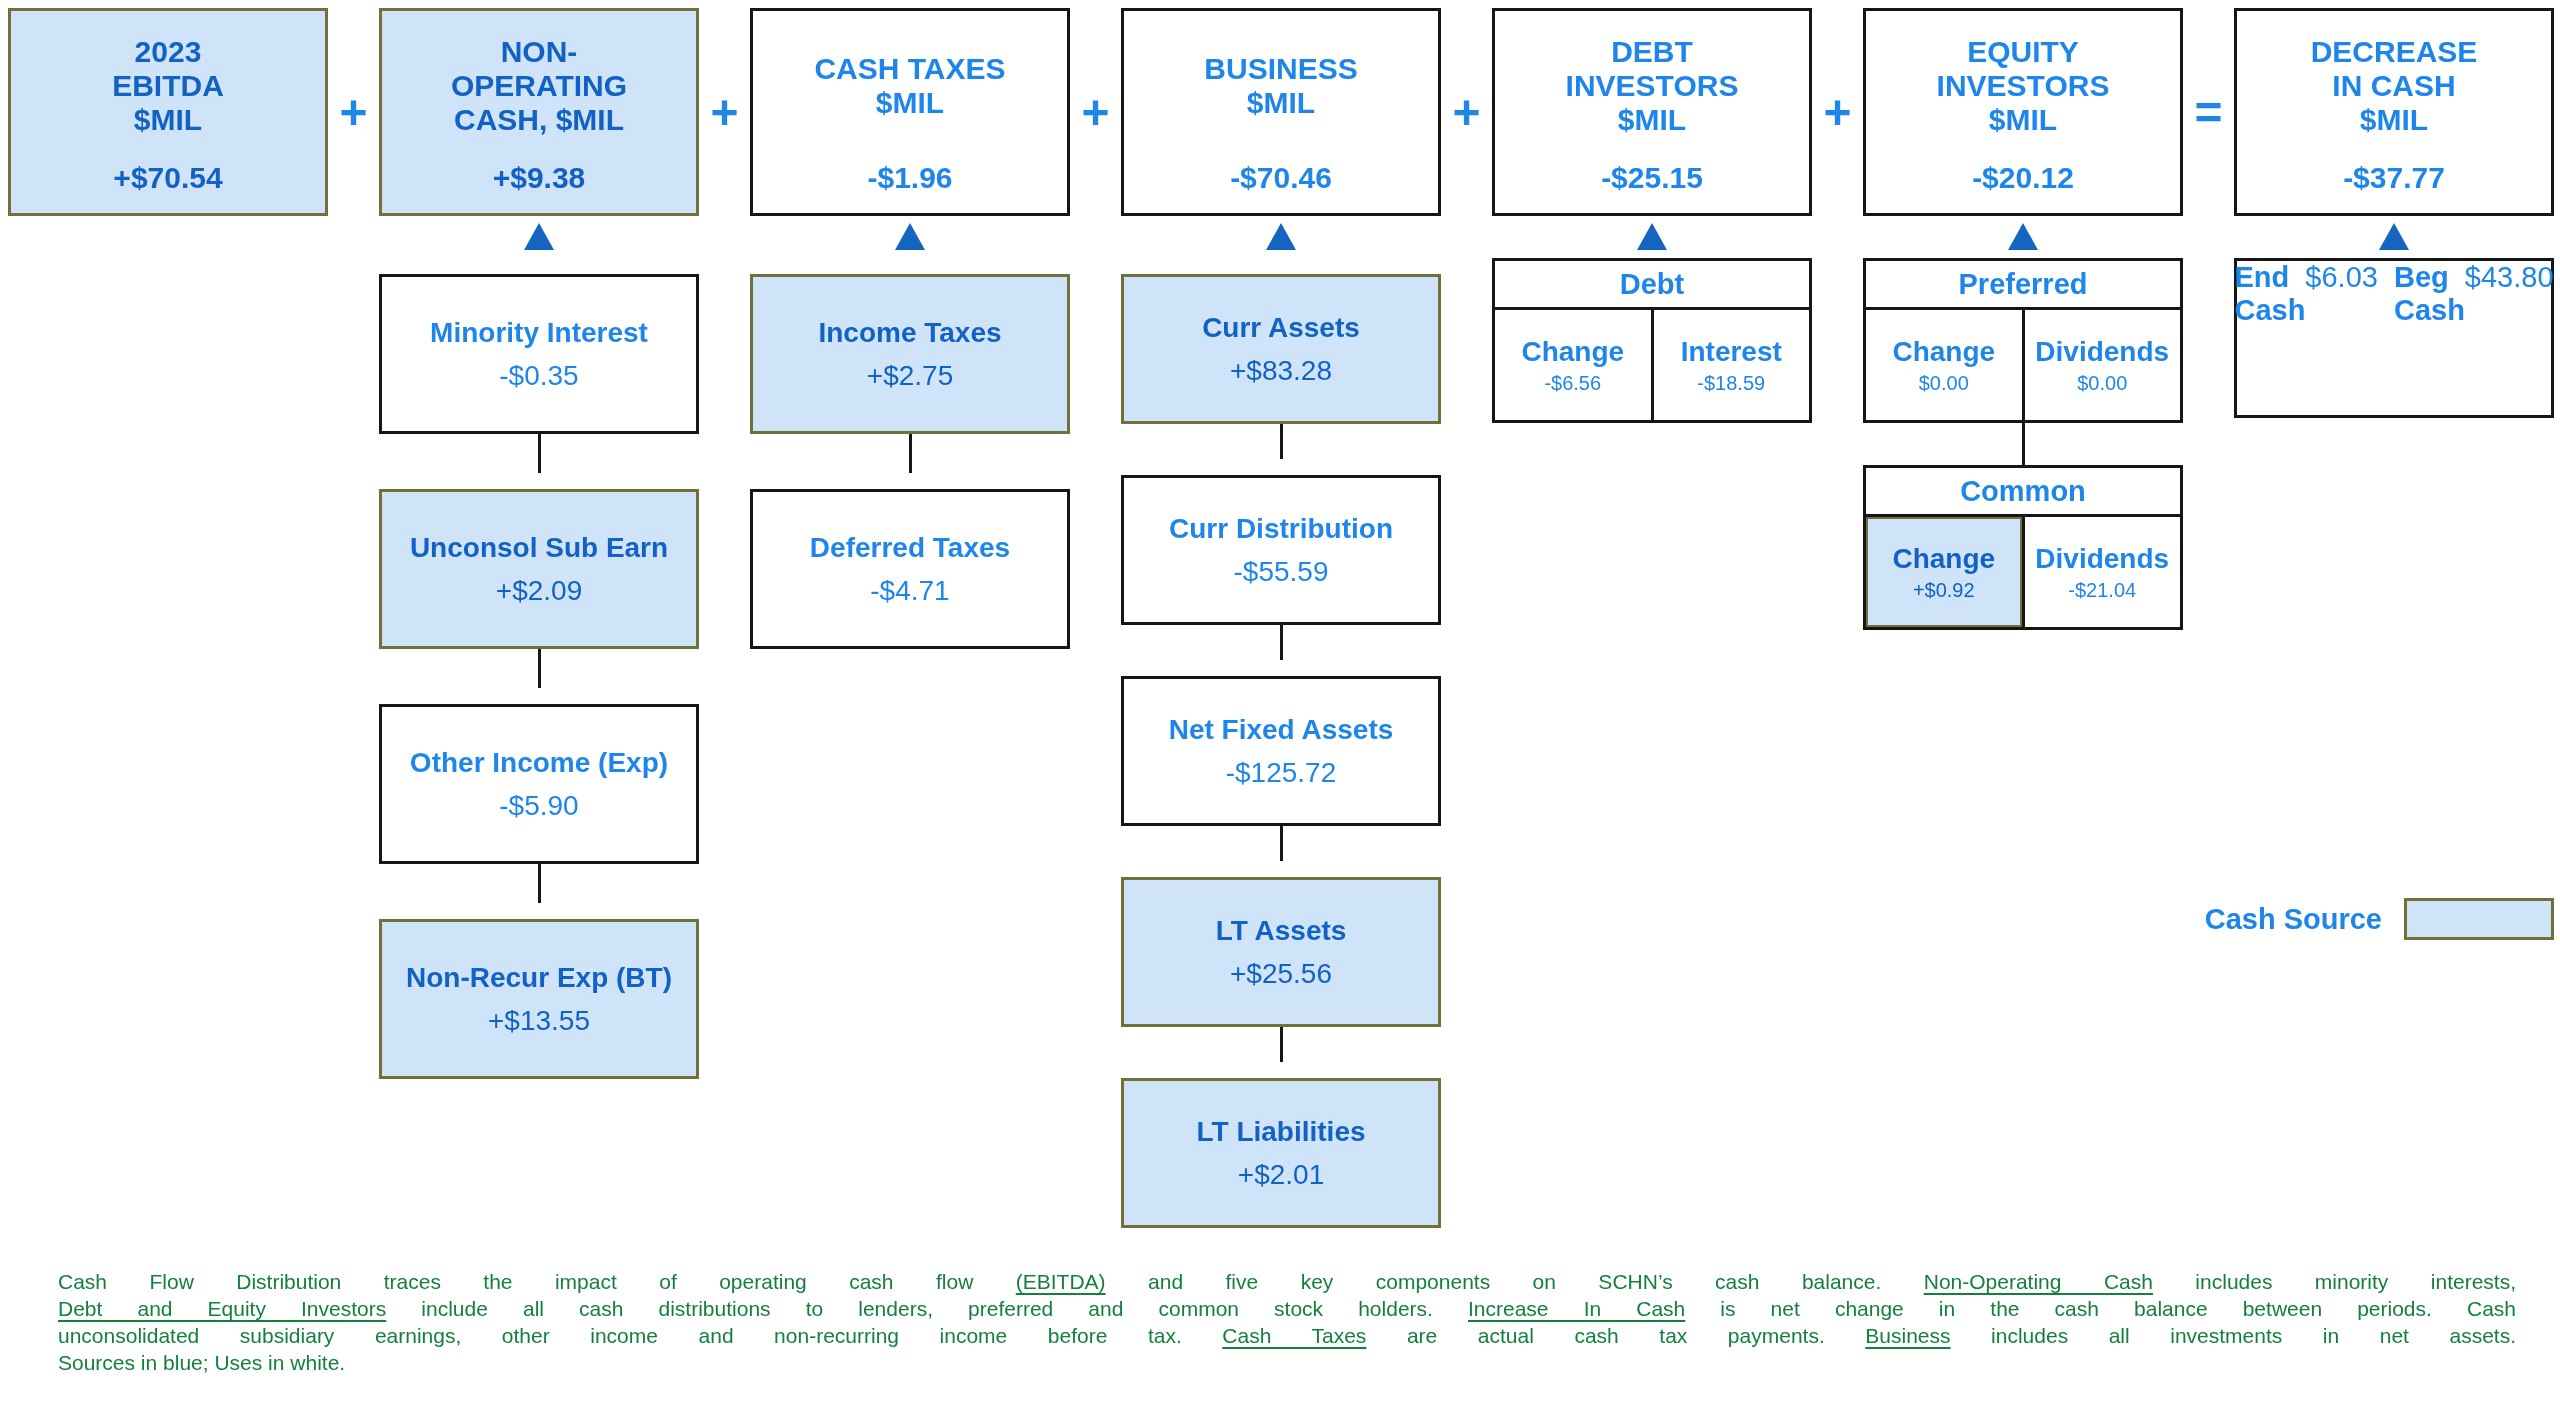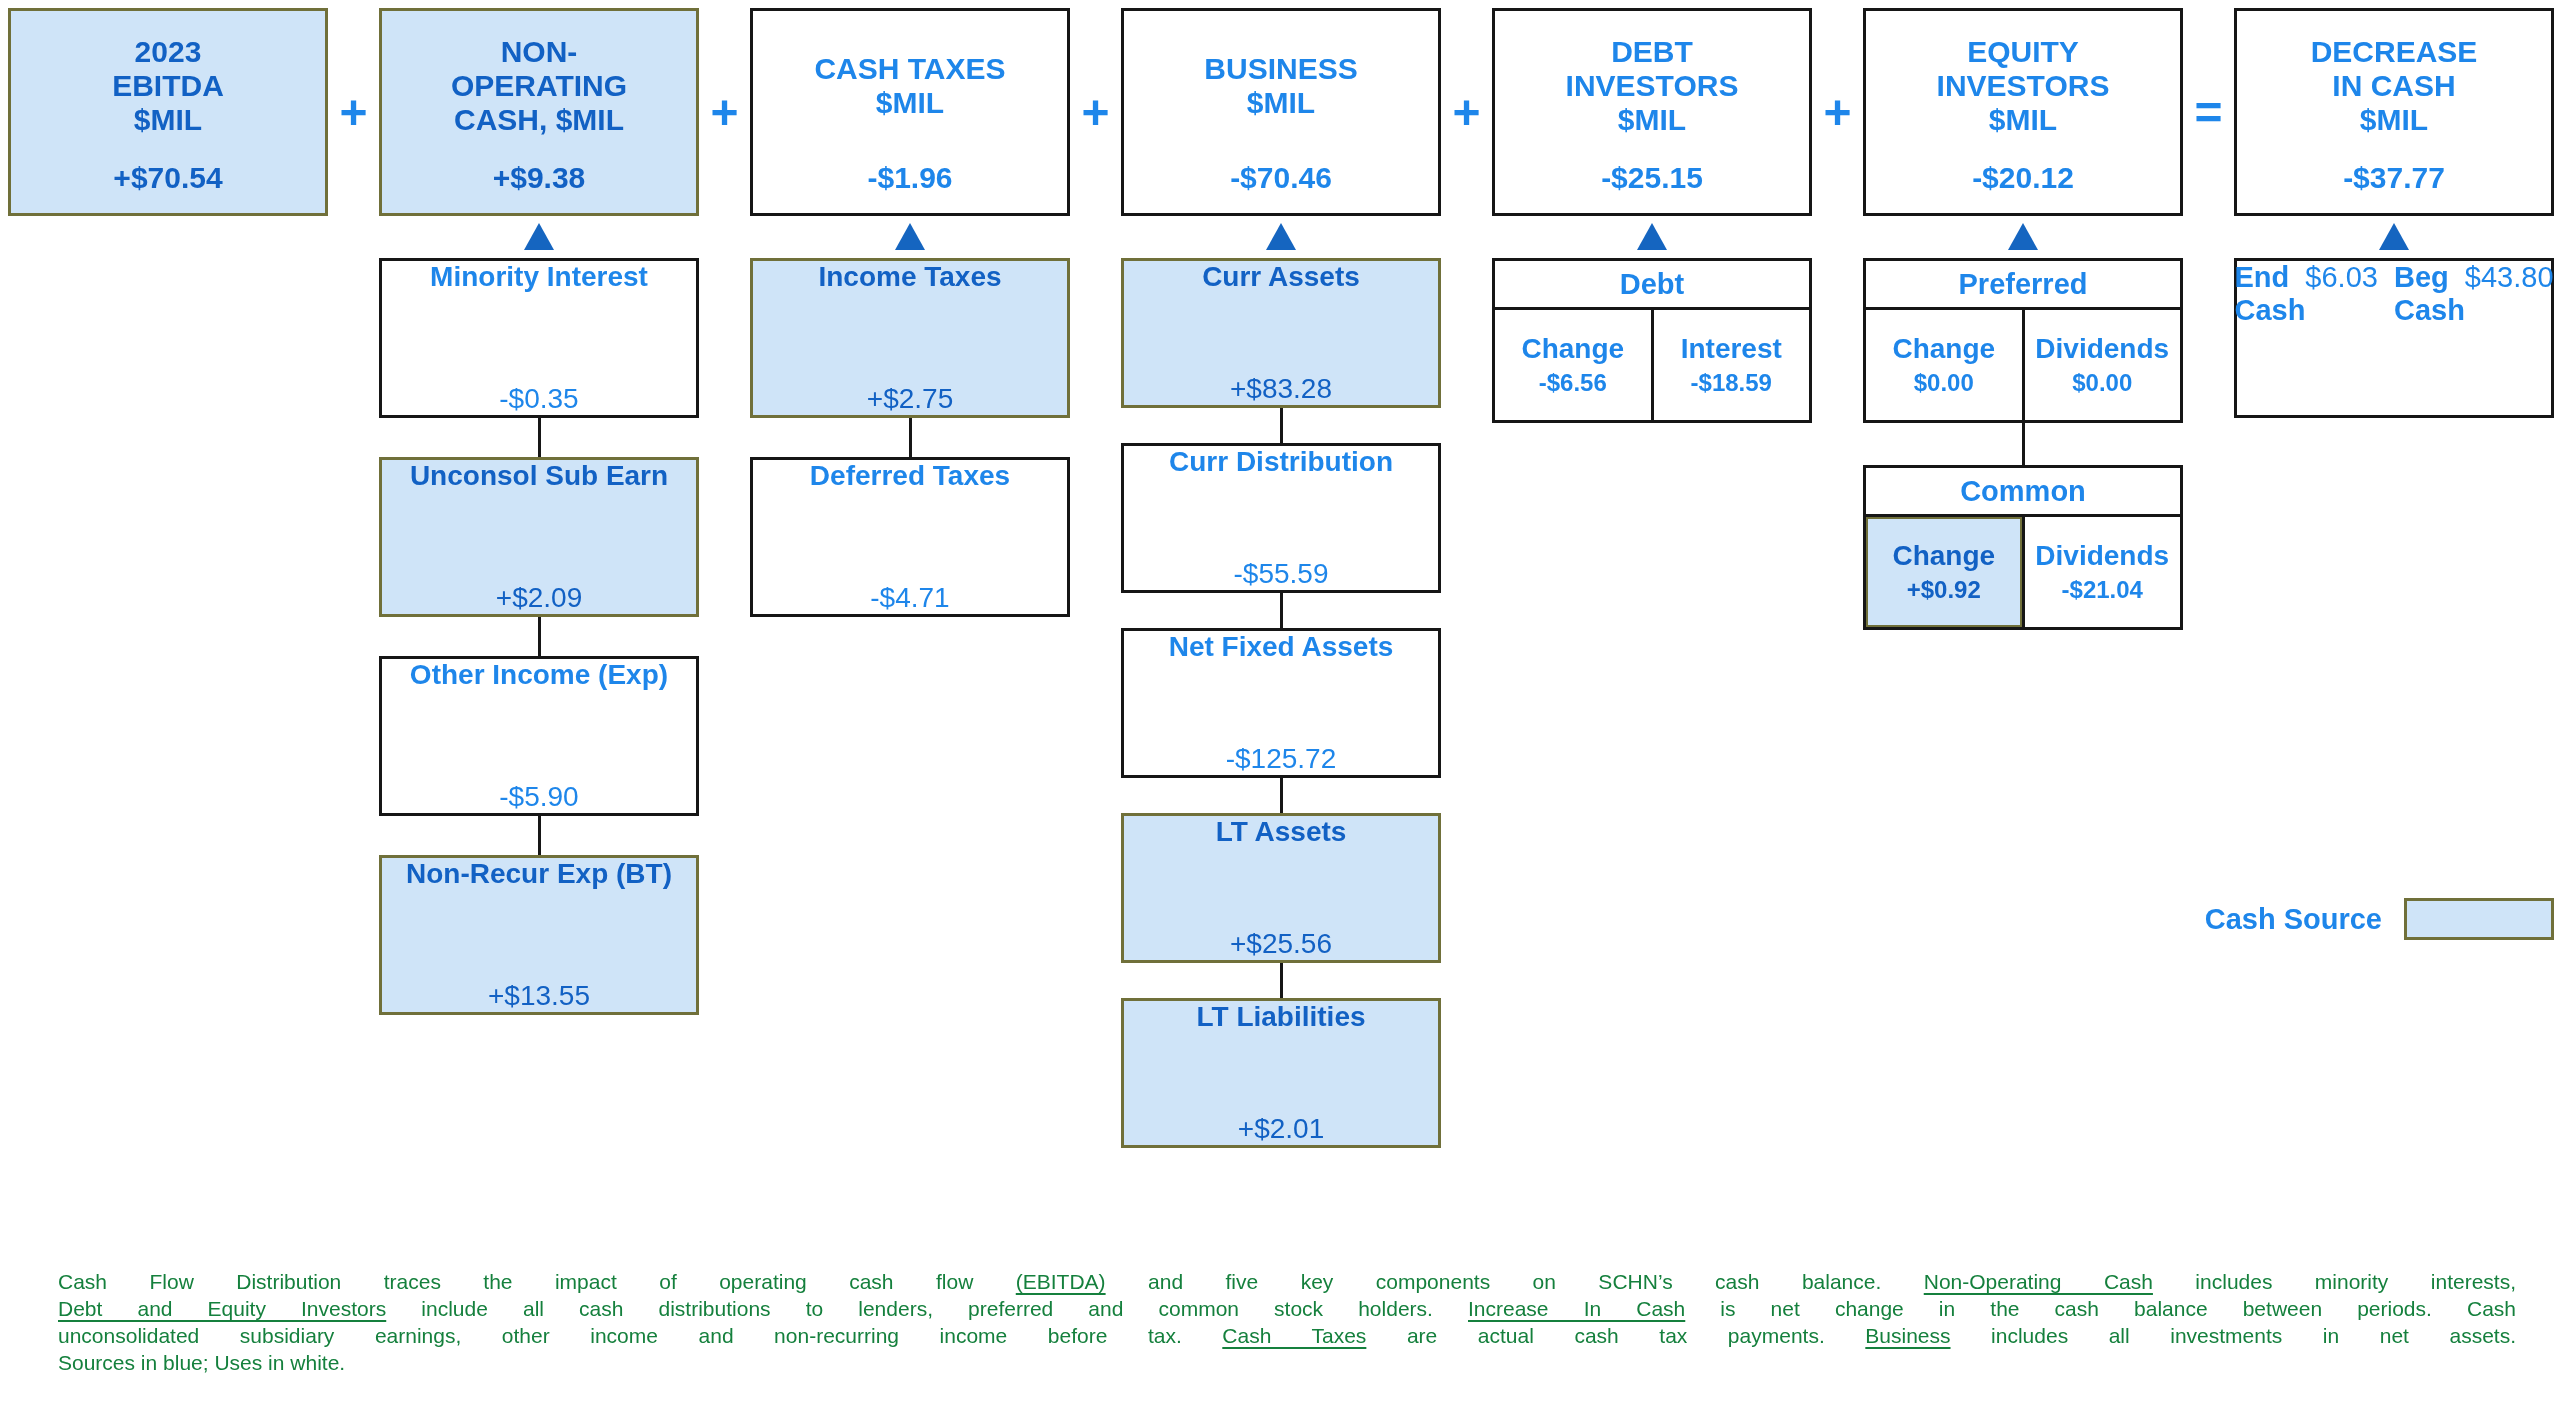--- a/index.html
+++ b/index.html
@@ -27,36 +27,36 @@
   .head-title{font-weight:bold;font-size:30px;line-height:1.14;text-align:center;white-space:pre-line;}
   .head-value{font-weight:bold;font-size:30px;margin-bottom:18px;}
   
   .tri{width:0;height:0;border-left:15px solid transparent;border-right:15px solid transparent;
        border-bottom:27px solid var(--tri);margin:7px 0 8px 0;}
   .vline{width:3px;background:var(--ink);height:39px;}
   .vline.h35{height:35px;}
   .vline.h42{height:42px;}
   
   .sub-box{width:100%;height:160px;box-sizing:border-box;display:flex;flex-direction:column;
-           align-items:center;justify-content:space-between;gap:11px;}
+           align-items:center;justify-content:center;gap:11px;margin-top:16px;}
   .c-business .sub-box{height:150px;}
   .sub-box.source{background:var(--fill);border:3px solid var(--olive);color:var(--db);}
   .sub-box.use{background:#fff;border:3px solid var(--ink);color:var(--bb);}
   .sub-label{font-weight:bold;font-size:28px;}
   .sub-value{font-size:28px;}
   
   .mini-table{width:100%;box-sizing:border-box;border:3px solid var(--ink);background:#fff;}
   .mt-head{height:46px;border-bottom:3px solid var(--ink);display:flex;align-items:center;justify-content:center;
            font-weight:bold;font-size:29px;color:var(--bb);}
   .mt-cells{display:flex;height:110px;}
   .mt-cell{flex:1;display:flex;flex-direction:column;align-items:center;justify-content:center;gap:4px;color:var(--bb);}
   .mt-cell + .mt-cell{border-left:3px solid var(--ink);}
   .mt-cell.source{background:var(--fill);box-shadow:inset 0 0 0 2px var(--olive);color:var(--db);}
   .mt-label{font-weight:bold;font-size:28px;}
-  .mt-value{font-size:24px;font-weight:bold;}
+  .mt-value{font-size:20px;}
   
   .cash-box{width:100%;height:160px;box-sizing:border-box;border:3px solid var(--ink);background:#fff;
             display:flex;flex-direction:row;justify-content:center;gap:16px;padding:0 18px;}
   .cash-row{display:flex;justify-content:space-between;align-items:baseline;color:var(--bb);}
   .cash-label{font-weight:bold;font-size:29px;}
   .cash-value{font-size:29px;}
   
   .legend{position:absolute;top:898px;right:6px;display:flex;flex-direction:column;gap:26px;}
   .legend-row{display:flex;align-items:center;justify-content:flex-end;gap:22px;}
   .legend-label{font-weight:bold;font-size:29px;color:var(--bb);}

